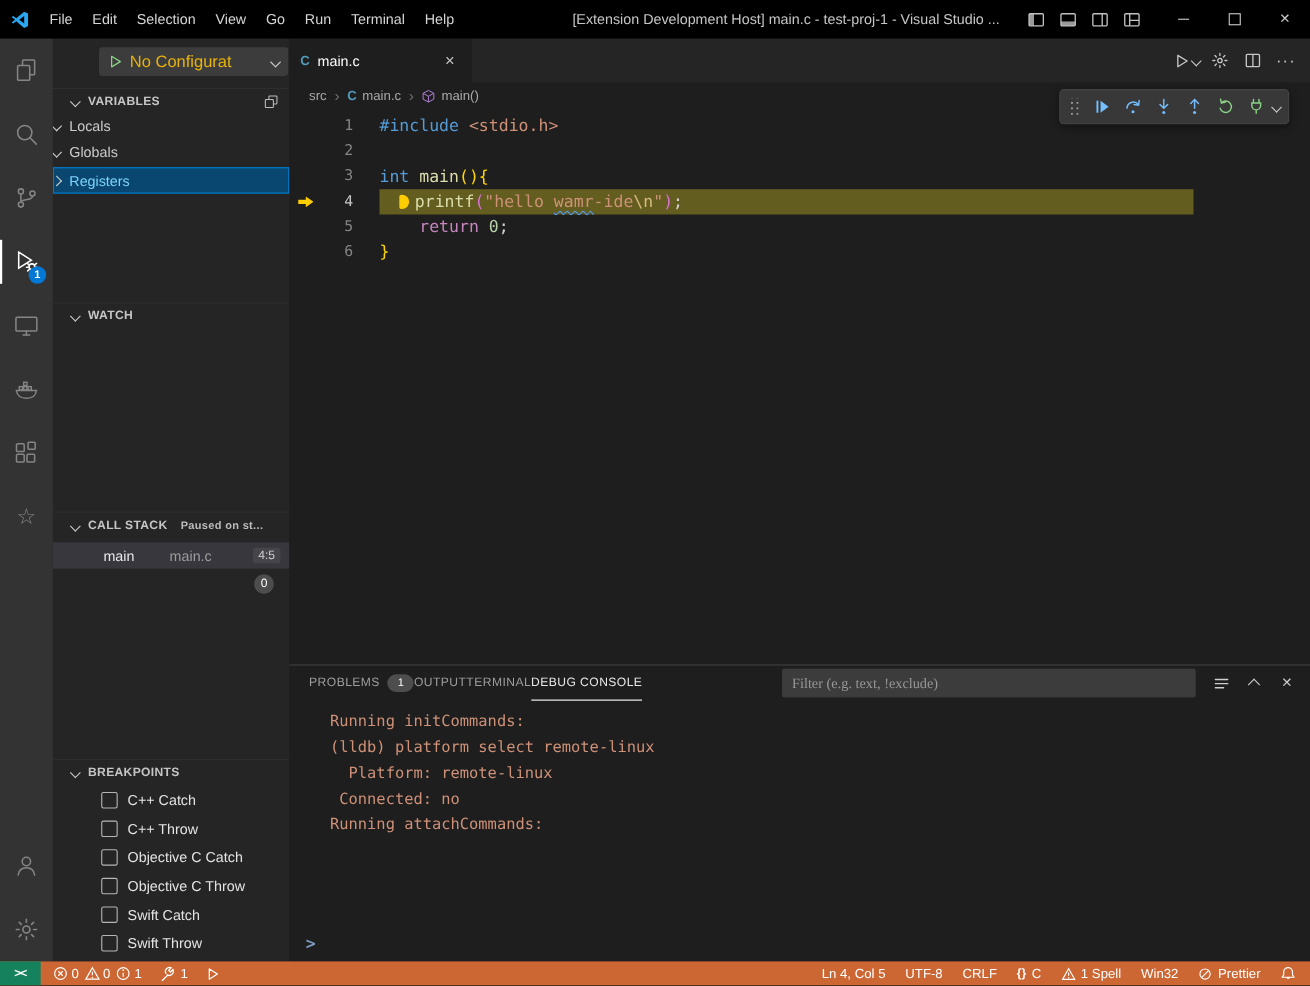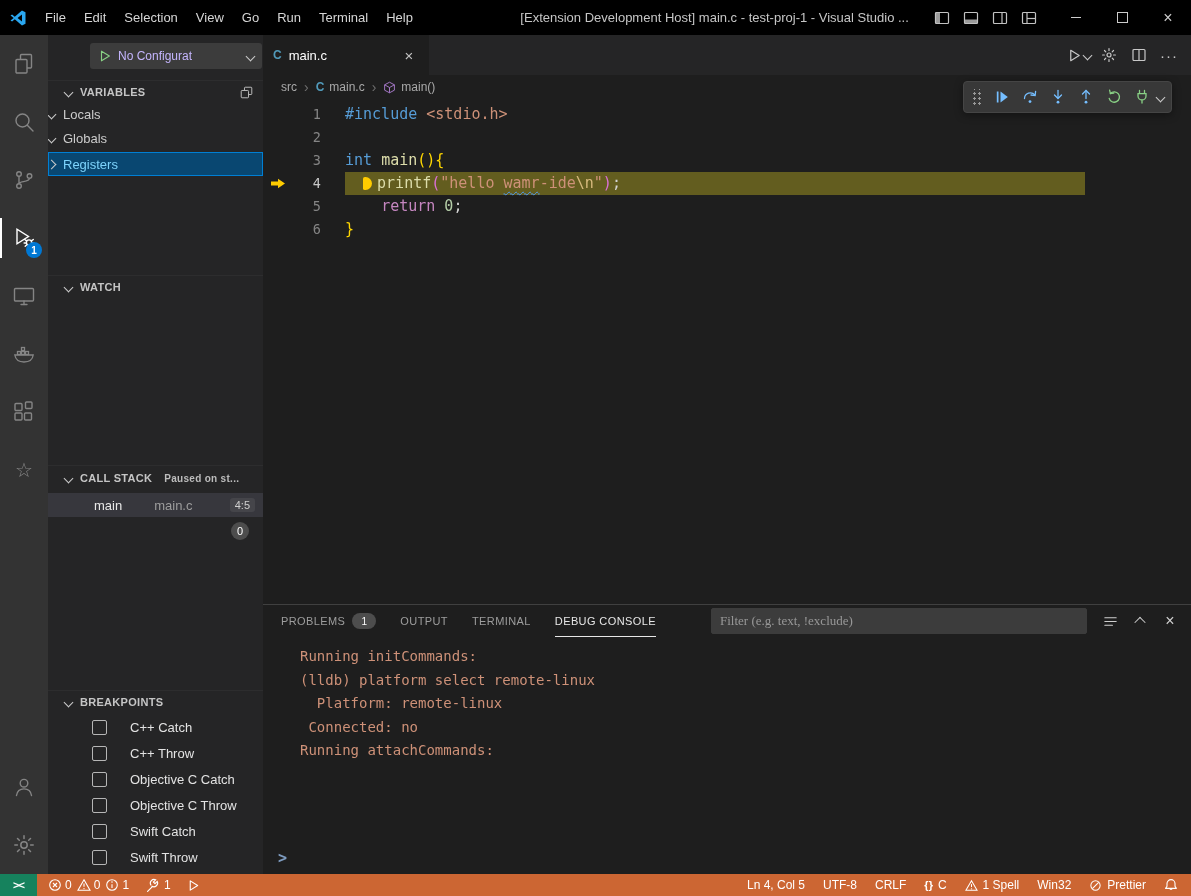--- a/index.html
+++ b/index.html
@@ -28,21 +28,21 @@
   .ab-item.active::before{content:"";position:absolute;left:0;top:9px;bottom:9px;width:2px;background:#fff}
   .ab-badge{position:absolute;right:6px;bottom:9px;min-width:16px;height:16px;border-radius:8px;background:var(--badge,#0078d4);
             color:#fff;font-size:10px;display:flex;align-items:center;justify-content:center;font-weight:bold}
   .ab-spacer{flex:1}
   .ab-star{font-size:20px;line-height:1}
 
   
   .sidebar{position:absolute;left:48px;top:35px;bottom:22px;width:215px;background:#252526;overflow:hidden;z-index:30}
   .config-btn{position:absolute;left:42px;top:8px;width:156px;height:26px;background:#3c3c3c;border-radius:3px;
               display:flex;align-items:center;padding:0 8px;gap:6px}
-  .config-label{flex:1;font-size:12px;color:#c4b5fd;white-space:nowrap;overflow:hidden}
+  .config-label{flex:1;font-size:15px;color:#eab308;white-space:nowrap;overflow:hidden}
   .chev{width:6px;height:6px;border-right:1.2px solid #cccccc;border-bottom:1.2px solid #cccccc;transform:rotate(45deg);flex:none}
   .chev.right{transform:rotate(-45deg)}
   .sec-header{position:absolute;left:0;right:0;height:22px;display:flex;align-items:center;padding-left:17px;gap:8px;
               font-size:11px;font-weight:bold;color:#c5c5c5;letter-spacing:.3px;border-top:1px solid #2d2d2e}
   #hdr-variables{top:45px}
   #hdr-watch{top:240px}
   #hdr-callstack{top:430px;height:24px}
   #hdr-breakpoints{top:655px}
   .sec-action{margin-left:auto;margin-right:10px;color:#bdbdbd}
   .cs-status{font-size:10px;font-weight:bold;color:#bcbcbc;margin-left:4px;white-space:nowrap}
@@ -53,21 +53,21 @@
   #row-registers{top:117px}
   .tree-row.selected{background:var(--selection,#094771);outline:1px solid #007fd4;outline-offset:-1px;color:#7dd3fc}
   .frame-row{position:absolute;left:0;right:0;top:458px;height:24px;background:#37373d;display:flex;align-items:center;
              padding-left:46px;font-size:13px}
   .frame-name{color:#e8e8e8}
   .frame-file{color:#9d9d9d;margin-left:32px}
   .frame-pos{margin-left:auto;margin-right:8px;background:#45454a;border-radius:3px;padding:1px 5px;font-size:11px;color:#cfcfcf}
   .cs-badge{position:absolute;top:487px;left:183px;width:18px;height:18px;border-radius:50%;background:#4d4d4d;color:#fff;
             font-size:11px;display:flex;align-items:center;justify-content:center}
   .bp-list{position:absolute;top:679px;left:0;right:0}
-  .bp-row{height:26px;display:flex;align-items:center;padding-left:44px;gap:23px;font-size:13px;color:#e3e3e3}
+  .bp-row{height:26px;display:flex;align-items:center;padding-left:44px;gap:9px;font-size:13px;color:#e3e3e3}
   .bp-checkbox{width:13px;height:13px;border:1px solid #b6b6b6;border-radius:2px;background:transparent;flex:none}
 
   
   .editor{position:absolute;left:263px;top:35px;width:928px;height:569px;background:#1e1e1e;z-index:10}
   .tabbar{position:absolute;top:0;left:0;right:0;height:40px;background:#252526;display:flex}
   .tab{width:146px;height:40px;background:#1e1e1e;display:flex;align-items:center;padding:0 10px;gap:7px;
        font-size:13px;color:#ffffff}
   .c-icon{color:#519aba;font-weight:bold;font-size:12px}
   .tab-close{margin-left:auto;color:#c5c5c5;font-size:15px;width:20px;height:20px;display:flex;align-items:center;justify-content:center;border-radius:4px}
   .tab-actions{margin-left:auto;display:flex;align-items:center;gap:6px;padding-right:10px;color:#c8c8c8}
@@ -100,21 +100,21 @@
                  border:1px solid #454545;border-radius:4px;box-shadow:0 2px 8px rgba(0,0,0,.4);padding:0 5px;gap:2px;z-index:25}
   .dt-grip{width:12px;height:17px;margin:0 4px 0 2px;
            background-image:radial-gradient(circle,#9a9a9a 1.1px,transparent 1.3px);background-size:5px 5px;background-position:1px 2px}
   .dt-btn{width:26px;height:26px;display:flex;align-items:center;justify-content:center;border-radius:4px}
   .dt-blue{color:#75beff}.dt-green{color:#89d185}
   .dt-chev{width:12px;display:flex;align-items:center;justify-content:center;color:#ccc;margin-left:-3px}
 
   
   .panel{position:absolute;left:263px;top:604px;width:928px;height:270px;background:#1e1e1e;border-top:1px solid #404040;z-index:10}
   .panel-header{position:absolute;top:0;left:0;right:0;height:32px;display:flex;align-items:center;padding:0 10px 0 18px}
-  .panel-tabs{display:flex;align-items:flex-start;gap:24px;height:100%}
+  .panel-tabs{display:flex;align-items:flex-start;height:100%}
   .panel-tab{height:100%;display:flex;align-items:center;gap:7px;font-size:11px;letter-spacing:.4px;color:#9d9d9d}
   .panel-tab.active{color:#e7e7e7;box-shadow:inset 0 -1px 0 #e7e7e7}
   .pt-badge{min-width:16px;height:16px;border-radius:8px;background:#4d4d4d;color:#fff;font-size:10px;
             display:flex;align-items:center;justify-content:center;padding:0 4px;letter-spacing:0}
   .panel-filter{margin-left:auto;width:358px;height:24px;background:#3c3c3c;border:1px solid #3c3c3c;border-radius:2px;
                 color:#dddddd;font-size:13px;padding:0 8px;outline:none;font-family:Liberation Serif, serif}
   .panel-filter::placeholder{color:#989898}
   .panel-actions{display:flex;align-items:center;gap:8px;margin-left:12px;color:#cfcfcf}
   .pa-btn{width:22px;height:22px;display:flex;align-items:center;justify-content:center}
   .chev-up{width:7px;height:7px;border-left:1.2px solid #ccc;border-top:1.2px solid #ccc;transform:rotate(45deg) translate(1px,1px)}

